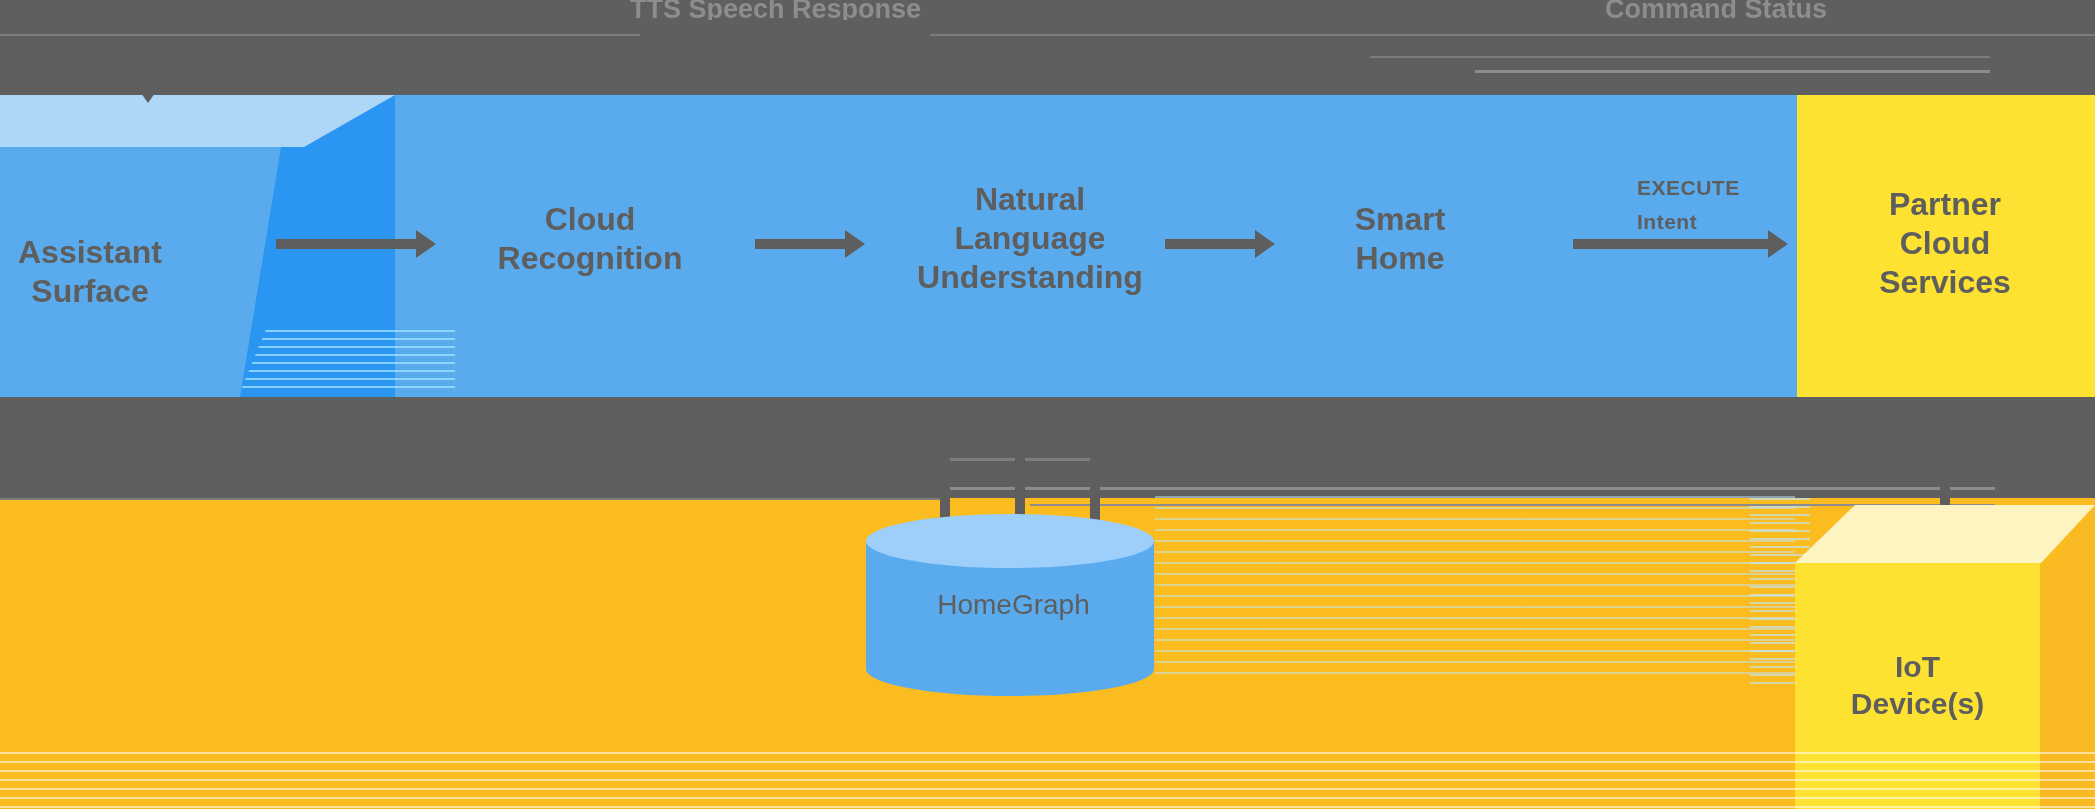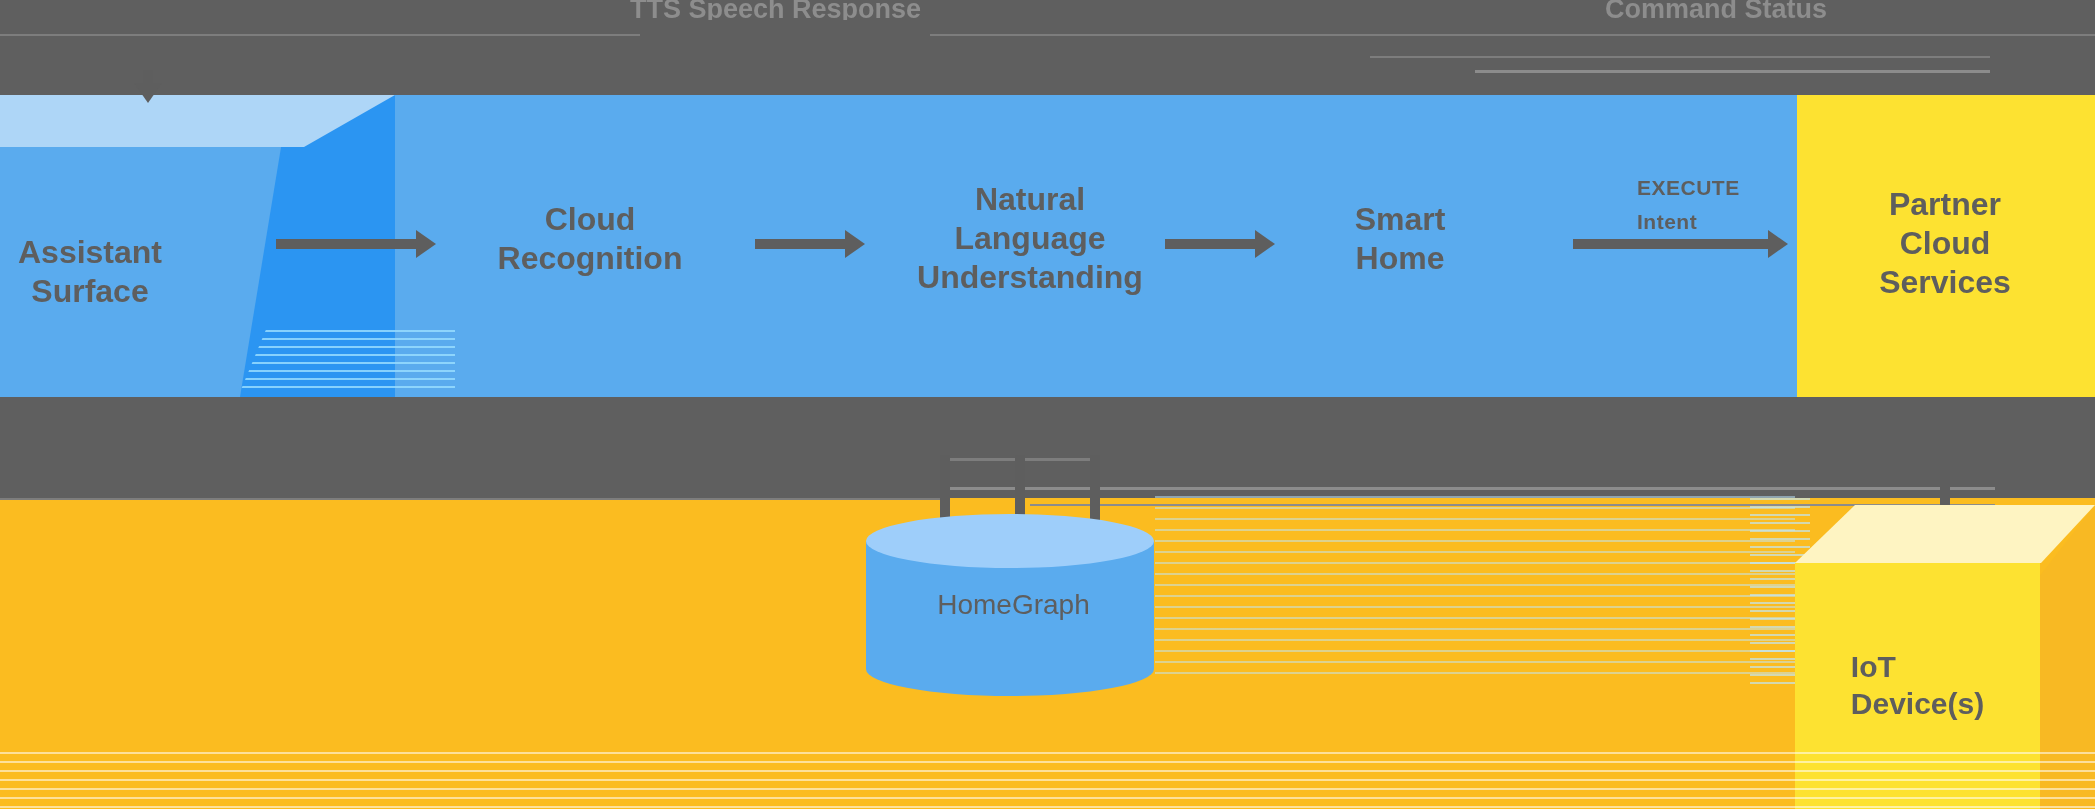--- a/index.html
+++ b/index.html
@@ -31,21 +31,21 @@
     color:#5e5e5e;font-size:32px;font-weight:bold;line-height:1.22;}
 
   
   #iot-cube{position:absolute;left:1795px;top:505px;width:300px;height:304px;}
   #iot-top{position:absolute;left:0;top:0;width:300px;height:58px;background:#fef4c2;
     clip-path:polygon(20% 0,100% 0,82% 100%,0 100%);}
   #iot-side{position:absolute;left:243px;top:0;width:57px;height:304px;background:#f8b923;
     clip-path:polygon(100% 0,100% 100%,0 100%,0 24%);}
   #iot-front{position:absolute;left:0;top:58px;width:245px;height:246px;background:#fde231;}
   #iot-label{position:absolute;left:0;top:58px;width:245px;height:246px;
-    display:flex;align-items:center;justify-content:center;
+    display:flex;align-items:center;justify-content:center;text-align:center;
     color:#5e5e5e;font-size:30px;font-weight:bold;line-height:1.22;}
 
   
   #homegraph{position:absolute;left:866px;top:514px;width:288px;height:182px;}
   #hg-body{position:absolute;left:0;top:27px;width:288px;height:128px;background:#5aabee;}
   #hg-top{position:absolute;left:0;top:0;width:288px;height:54px;background:#9ecefa;border-radius:50%;}
   #hg-bottom{position:absolute;left:0;top:128px;width:288px;height:54px;background:#5aabee;border-radius:50%;}
   #hg-label{position:absolute;left:0;top:27px;width:247px;height:128px;display:flex;
     align-items:center;justify-content:center;color:#5e5e5e;font-size:28px;font-weight:normal;margin-left:24px;}
 

